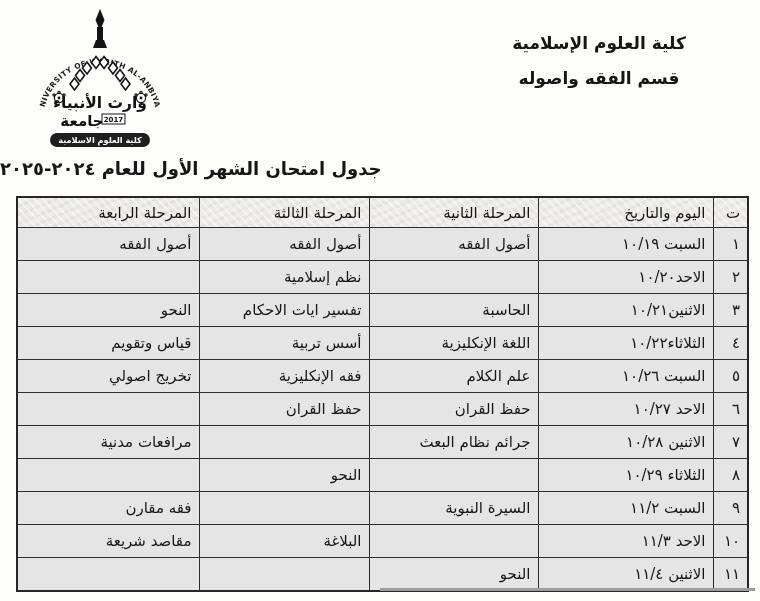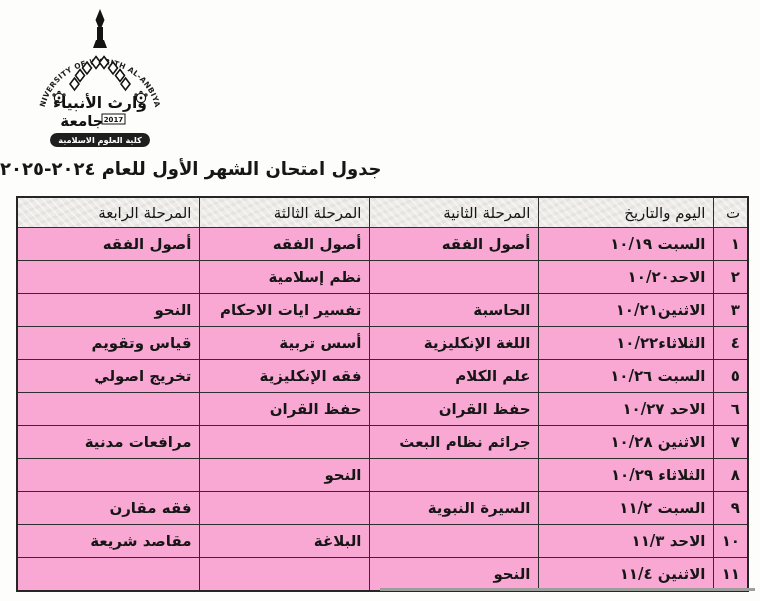--- a/index.html
+++ b/index.html
@@ -26,22 +26,21 @@
     border-collapse:collapse;table-layout:fixed;
     direction:rtl;
     font-size:15px;
   }
   table.schedule th,table.schedule td{
     border:1.5px solid #2e2e2e;
     padding:0 7px;
     text-align:right;
     height:32px;
     overflow:hidden;white-space:nowrap;
-    background:#f9a8d4;
-    font-weight:bold;
+    background:#e5e5e5;
   }
   table.schedule th{
     height:29px;font-weight:400;font-size:15px;
     background-color:#ecebe7;
     background-image:
       repeating-linear-gradient(47deg, rgba(255,255,255,.45) 0 2px, transparent 2px 6px),
       repeating-linear-gradient(-23deg, rgba(120,120,115,.07) 0 3px, transparent 3px 8px);
   }
   table.schedule{border:2.5px solid #262626;}
   td.c-no,th.h-no{text-align:center;padding:0 2px;}
@@ -114,20 +113,22 @@
     </g>
 
     <g>
       <rect x="20" y="127" width="100" height="14" rx="7" fill="#1e1e1e"></rect>
       <text x="70" y="137" text-anchor="middle" font-size="8.2" font-weight="700" fill="#ffffff">كلية العلوم الاسلامية</text>
     </g>
   </svg>
 </div>
 
 <div class="org-block">
+  <div>كلية العلوم الإسلامية</div>
+  <div>قسم الفقه واصوله</div>
 </div>
 
 <div class="doc-title">جدول امتحان الشهر الأول للعام ٢٠٢٤-٢٠٢٥</div>
 
 <table class="schedule">
     <colgroup>
       <col style="width: 35px;">
       <col style="width: 175px;">
       <col style="width: 169px;">
       <col style="width: 170px;">

